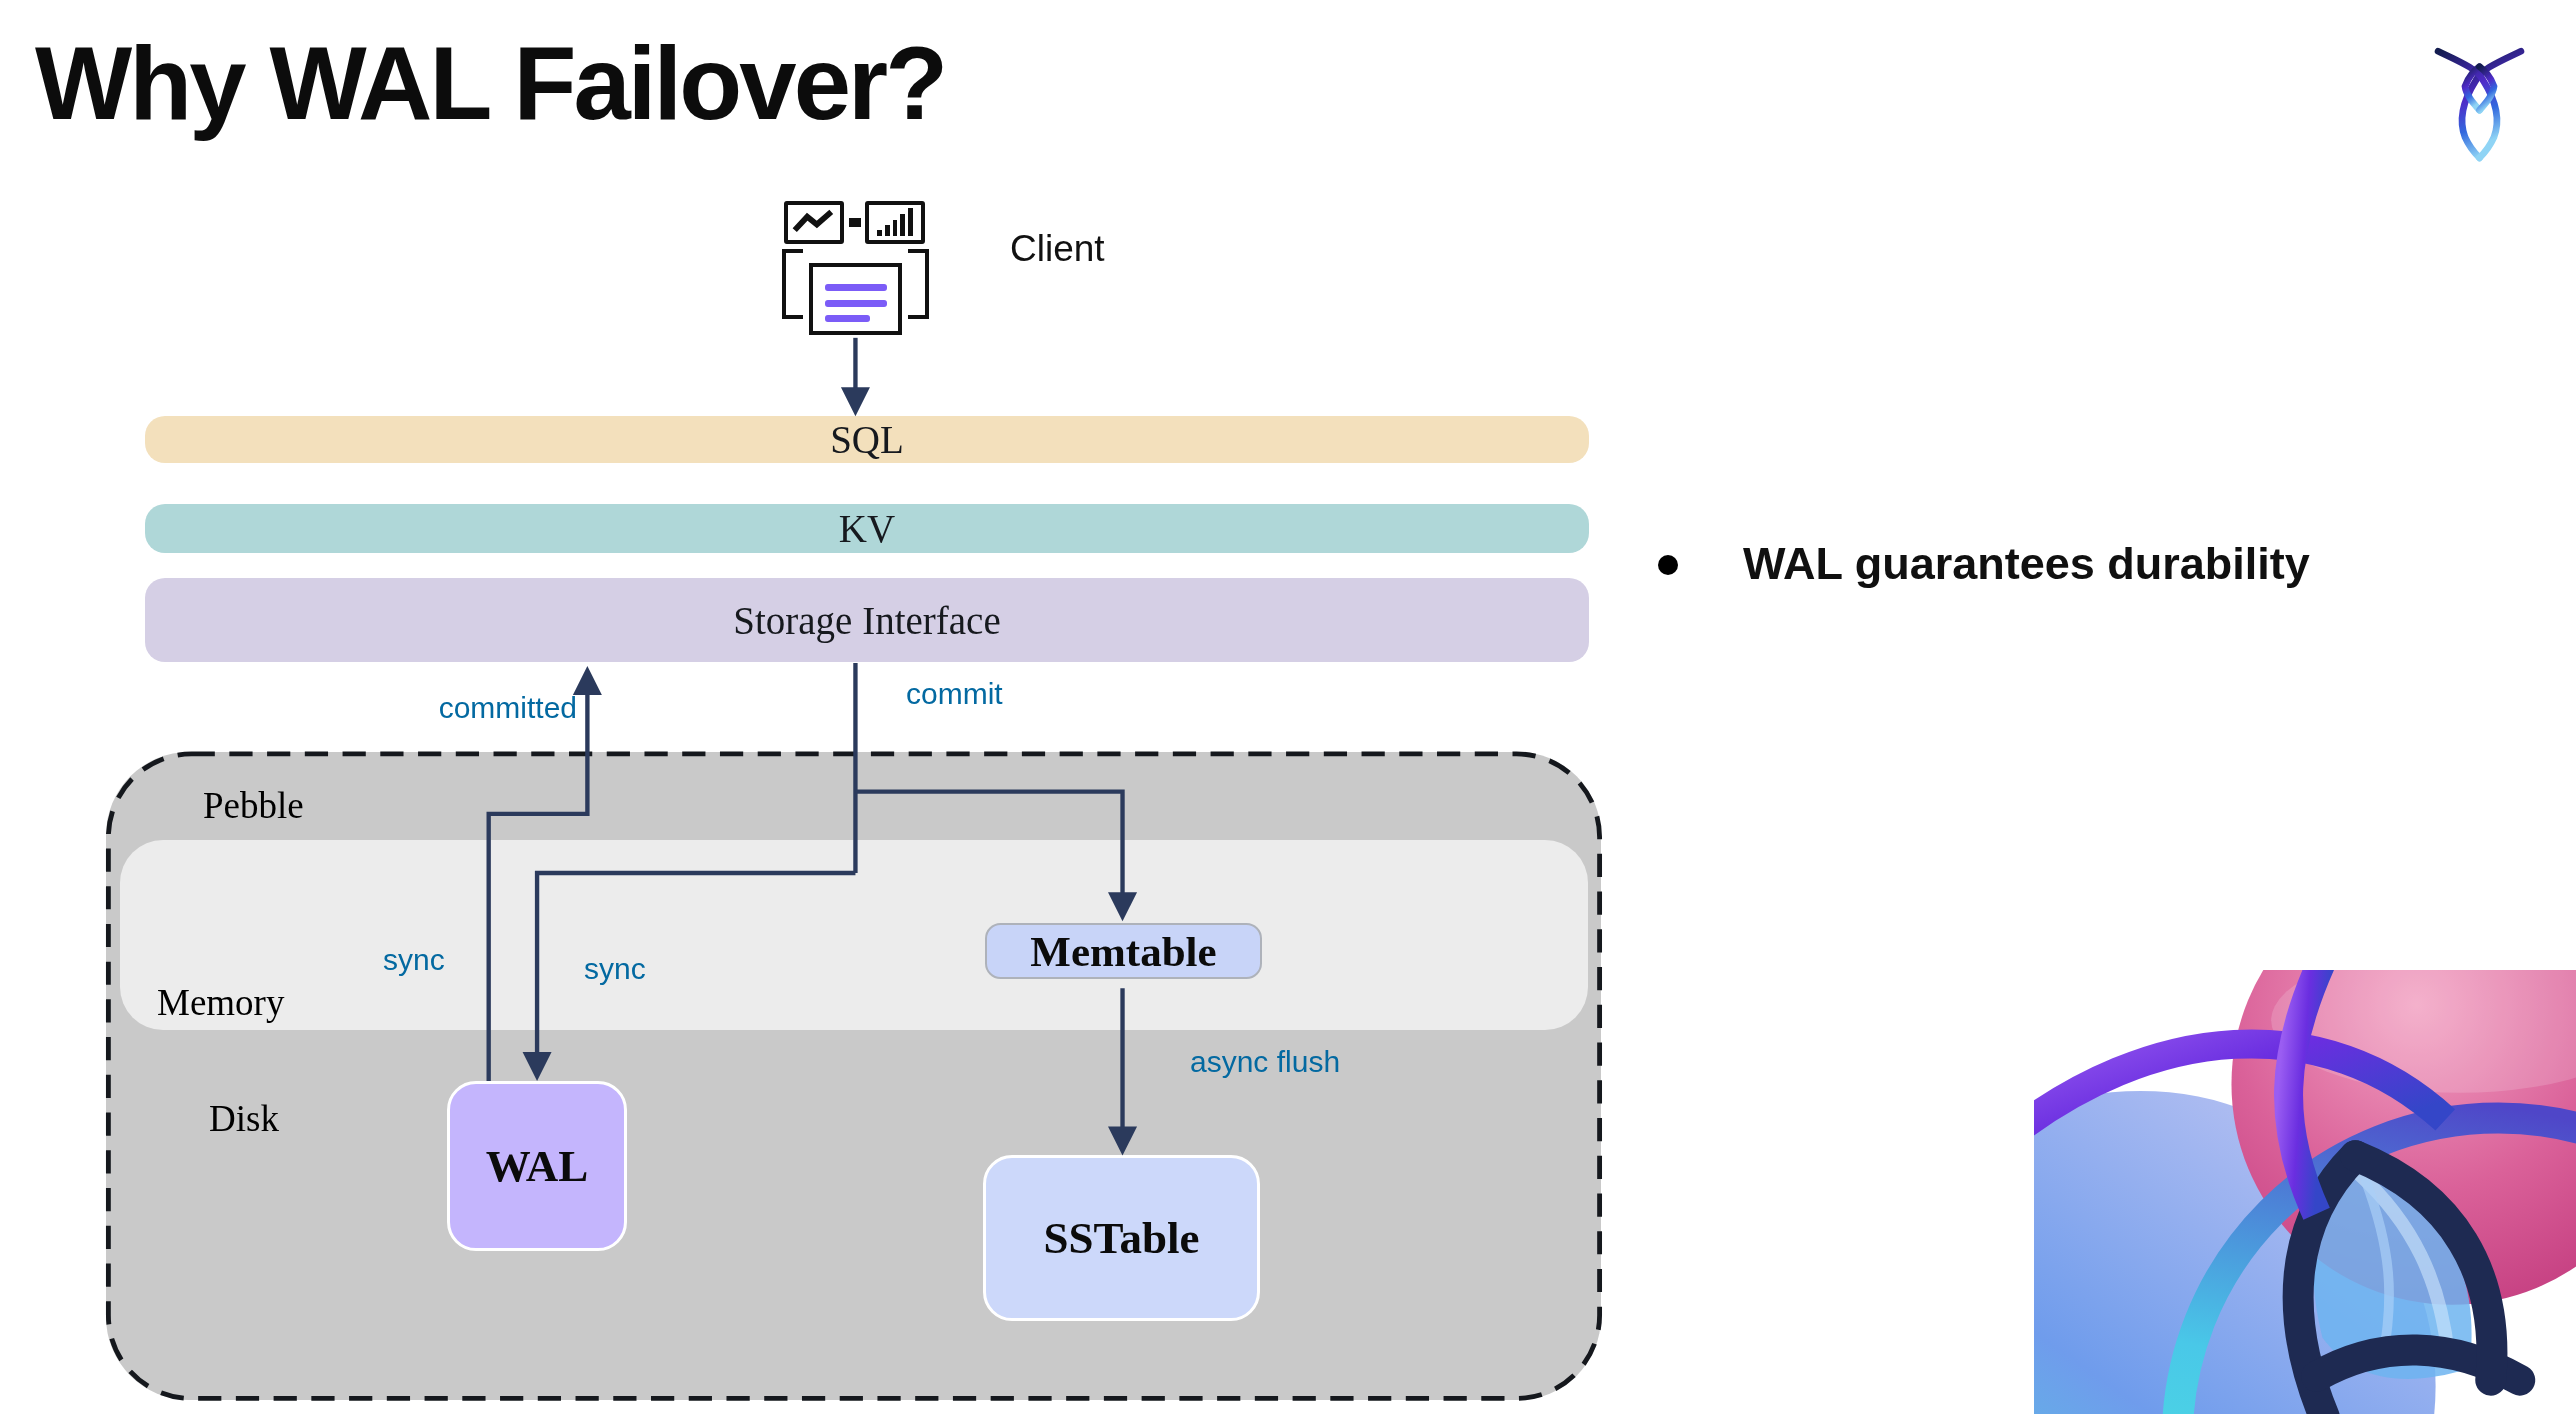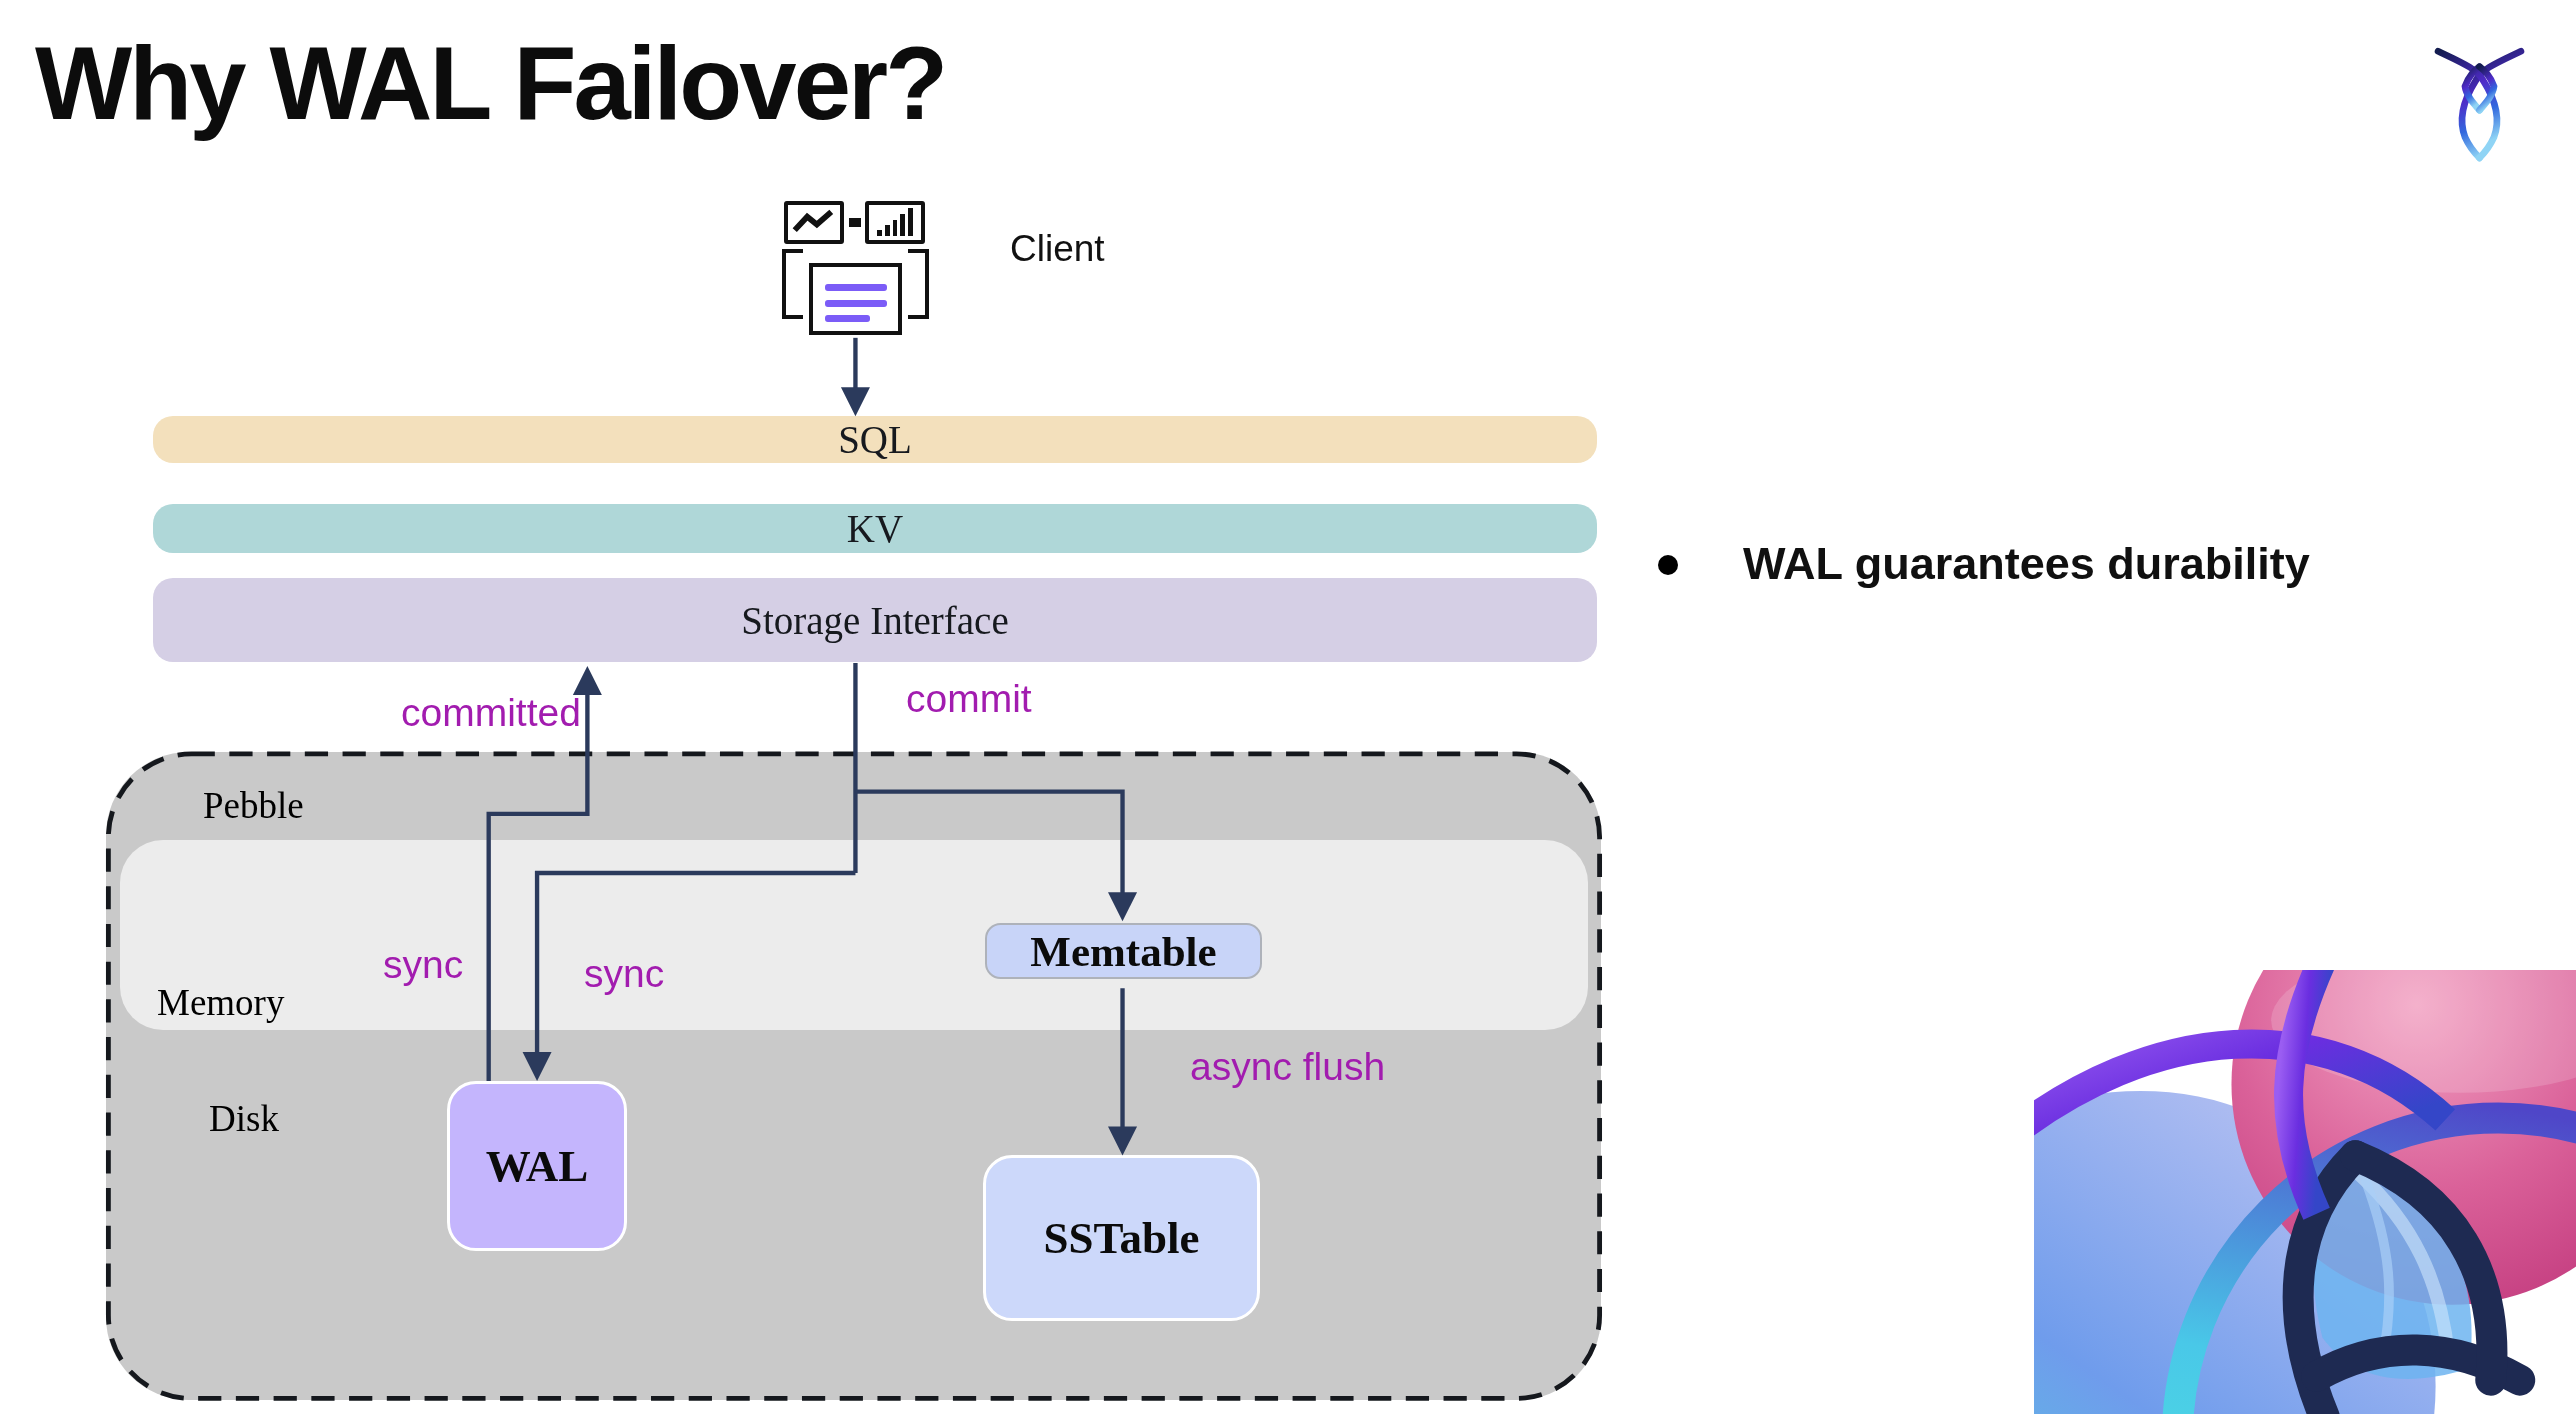--- a/index.html
+++ b/index.html
@@ -29,21 +29,21 @@
   .dline { position:absolute; left:11.6px; height:6.8px; border-radius:2.9px; background:#7b5cf7; }
   .dl1 { top:17.4px; width:62px; }
   .dl2 { top:33px; width:62px; }
   .dl3 { top:48px; width:45px; }
 
   .client-label { position:absolute; left:1010px; top:228px; font-size:37px; color:#111; }
 
   
   .layer { position:absolute; left:145px; width:1444px; border-radius:20px;
            display:flex; align-items:center; justify-content:center;
-           font-family:"Liberation Serif", serif; font-size:39px; color:#16191e;margin-left:8px; }
+           font-family:"Liberation Serif", serif; font-size:39px; color:#16191e; }
   .layer-sql { top:416px; height:47px; }
   .layer-kv  { top:504px; height:49px; }
   .layer-storage { top:578px; height:84px; }
 
   
   .pebble-bg { position:absolute; left:106px; top:752px; width:1495px; height:648px;
                background:#c9c9c9; border-radius:83px; }
   .memory-band { position:absolute; left:120px; top:840px; width:1468px; height:190px;
                  background:#ececec; border-radius:43px; }
   .zone-label { position:absolute; font-family:"Liberation Serif", serif; font-size:37px; color:#000000; }
@@ -55,21 +55,21 @@
           font-family:"Liberation Serif", serif; font-weight:700; color:#0b0b0b; }
   .node-memtable { left:985px; top:923px; width:277px; height:56px; border:2.9px solid #aeb2ba;
                    border-radius:15.5px; font-size:43px; }
   .node-wal { left:447px; top:1081px; width:180px; height:170px; border:3.9px solid #ffffff;
               border-radius:29px; font-size:45px; }
   .node-sstable { left:983px; top:1155px; width:277px; height:166px; border:3.9px solid #ffffff;
                   border-radius:29px; font-size:45px; }
 
   .edges-svg { position:absolute; left:0; top:0; width:2576px; height:1415px; pointer-events:none; }
 
-  .edge-label { position:absolute; font-size:39px; color:#a21caf; }
+  .edge-label { position:absolute; font-size:30px; color:#0369a1; }
   .lbl-committed { left:401px; top:691px; width:176px; text-align:right; }
   .lbl-commit { left:906px; top:677px; }
   .lbl-sync-left { left:383px; top:943px; }
   .lbl-sync-right { left:584px; top:952px; }
   .lbl-async { left:1190px; top:1045px; }
 
   
   .bullets { position:absolute; left:1656px; top:530px; width:842px; list-style:none;font-weight:bold; }
   .bullets li { position:relative; padding-left:87px; font-size:45px; line-height:152%;
                 color:#101010; margin-bottom:41px; white-space:pre-line; }

